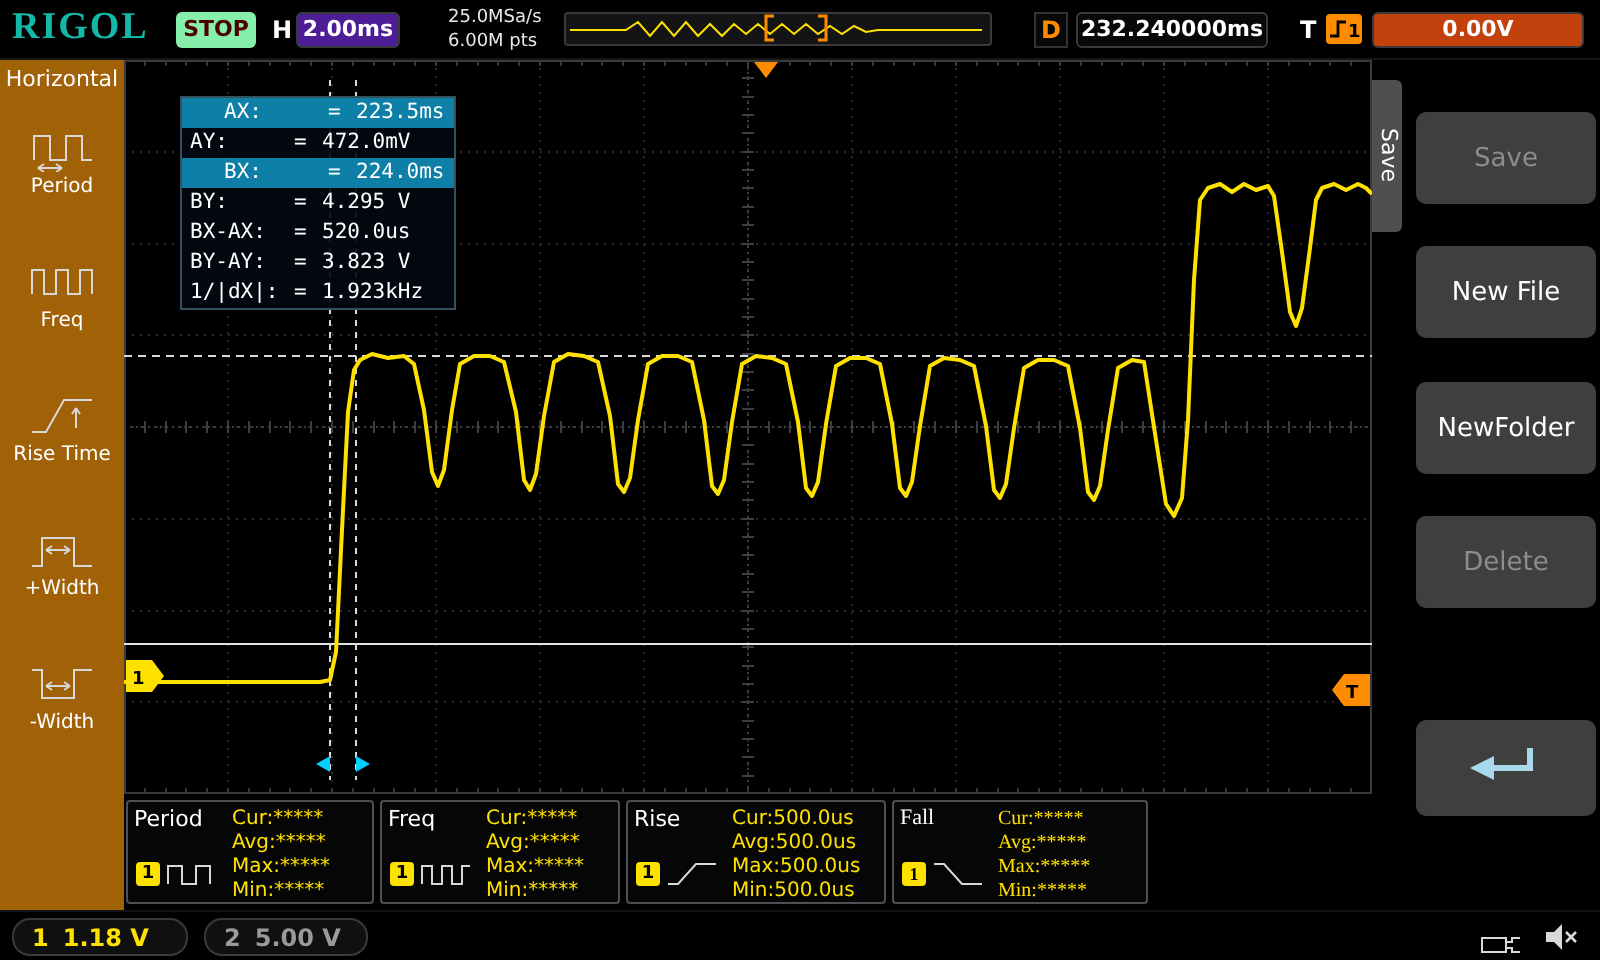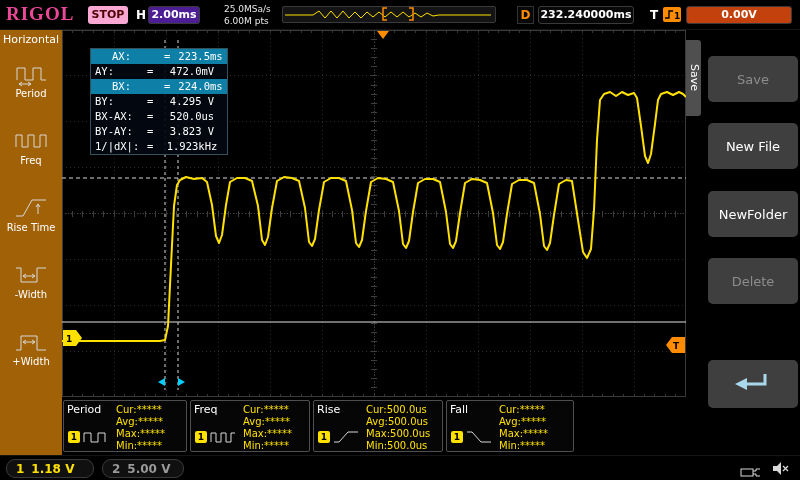--- a/index.html
+++ b/index.html
@@ -3,23 +3,23 @@
 <meta charset="utf-8">
 <style>
   * { box-sizing: border-box; margin: 0; padding: 0; }
   html,body { width:800px; height:480px; background:#000; overflow:hidden;
     font-family:"DejaVu Sans","Liberation Sans",sans-serif; color:#e8e8e8; }
   .screen { position:relative; width:800px; height:480px; background:#000; }
 
   
   .topbar { position:relative; height:30px; background:#000; border-bottom:1px solid #161616; }
   .brand { position:absolute; left:6px; top:3px; font-size:19px; font-weight:bold;
-    letter-spacing:1px; color:#ec4899; font-family:"Liberation Serif",serif; }
+    letter-spacing:1px; color:#14b8a6; font-family:"Liberation Serif",serif; }
   .stop-badge { position:absolute; left:88px; top:6px; width:40px; height:18px;
-    background:#f9a8d4; color:#4d0000; font-weight:bold; font-size:11px;
+    background:#86efac; color:#4d0000; font-weight:bold; font-size:11px;
     text-align:center; line-height:18px; border-radius:3px; }
   .h-label { position:absolute; left:136px; top:8px; font-size:12px; font-weight:bold; color:#fff; }
   .timebase-box { position:absolute; left:148px; top:6px; width:52px; height:18px;
     background:#4c1d95; border:1px solid #3a3a3a; border-radius:3px; color:#fff;
     font-size:11px; font-weight:bold; text-align:center; line-height:16px; }
   .sample-info { position:absolute; left:224px; top:3px; font-size:9px; line-height:12px; color:#e8e8e8; }
   .preview { position:absolute; left:282px; top:6px; width:214px; height:17px;
     background:#141414; border:1px solid #3a3a3a; border-radius:2px; }
   .delay-label { position:absolute; left:517px; top:6px; width:17px; height:18px;
     border:1px solid #333; background:#080808; color:#ff8c00; font-weight:bold;
@@ -46,30 +46,30 @@
   .display { position:relative; width:624px; height:367px; background:#000; }
   #scope-svg { position:absolute; left:0; top:0; }
 
   .cursor-readout { position:absolute; left:28px; top:18px; width:138px;
     background:rgba(3,8,16,0.92); border:1px solid #35525c; z-index:5;
     font-family:"DejaVu Sans Mono","Liberation Mono",monospace; font-size:10.5px; }
   .cr-row { display:flex; height:15px; line-height:15px; padding:0 4px; color:#fff; }
   .cr-row.hl { background:#0e7fa6;padding-left:21px; }
   .cr-label { width:52px; }
   .cr-eq { width:14px; }
-  .cr-val { flex:1;text-align:center; }
+  .cr-val { flex:1; }
 
   
   .panels { height:58px; display:flex; gap:3px; padding:3px 0 0 1px; background:#000; }
   .mpanel { position:relative; border:1px solid #4f4f4f; background:#060606;
     border-radius:2px; padding:2px 3px; height:52px; }
   .mpanel:nth-of-type(1){ width:124px; }
   .mpanel:nth-of-type(2){ width:120px; }
   .mpanel:nth-of-type(3){ width:130px; }
-  .mpanel:nth-of-type(4){ width:128px; }
+  .mpanel:nth-of-type(4){ width:128px;font-family:Liberation Serif, serif; }
   .mp-label { font-size:11px; color:#fff; }
   .mp-src { position:absolute; left:4px; bottom:7px; display:flex; align-items:center; gap:3px; }
   .chbadge { display:inline-block; width:12px; height:12px; background:#ffe100; color:#000;
     font-size:9px; font-weight:bold; text-align:center; line-height:12px; border-radius:2px; }
   .mp-vals { position:absolute; left:52px; top:3px; font-size:10px; line-height:12px; color:#ffe100; }
 
   
   .right-sidebar { width:114px; position:relative; background:#000; }
   .save-tab { position:absolute; left:0; top:10px; width:15px; height:76px;
     background:#4f4f4f; color:#fff; font-size:11px; writing-mode:vertical-rl;
@@ -151,32 +151,32 @@
         <svg width="34" height="24">
           <path d="M2 20 H9 L18 4 H32" stroke="#d8d8d8" fill="none"></path>
           <path d="M24 18 V8 M24 8 l-2 3 M24 8 l2 3" stroke="#d8d8d8" fill="none"></path>
         </svg>
         <div class="sb-label">Rise Time</div>
       </div>
 
 
       <div class="sb-item">
         <svg width="34" height="24">
+          <path d="M2 20 H7 V6 H23 V20 H32" stroke="#d8d8d8" fill="none"></path>
+          <path d="M9 12 H21 M9 12 l3 -2 M9 12 l3 2 M21 12 l-3 -2 M21 12 l-3 2" stroke="#d8d8d8" fill="none"></path>
+        </svg>
+        <div class="sb-label">+Width</div>
+      </div>
+
+      <div class="sb-item">
+        <svg width="34" height="24">
           <path d="M2 5 H7 V19 H23 V5 H32" stroke="#d8d8d8" fill="none"></path>
           <path d="M9 13 H21 M9 13 l3 -2 M9 13 l3 2 M21 13 l-3 -2 M21 13 l-3 2" stroke="#d8d8d8" fill="none"></path>
         </svg>
         <div class="sb-label">-Width</div>
-      </div>
-
-      <div class="sb-item">
-        <svg width="34" height="24">
-          <path d="M2 20 H7 V6 H23 V20 H32" stroke="#d8d8d8" fill="none"></path>
-          <path d="M9 12 H21 M9 12 l3 -2 M9 12 l3 2 M21 12 l-3 -2 M21 12 l-3 2" stroke="#d8d8d8" fill="none"></path>
-        </svg>
-        <div class="sb-label">+Width</div>
       </div>
     </div>
 
     <div class="center">
       <div class="display">
         <svg id="scope-svg" width="624" height="367">
           <g id="grid-g" shape-rendering="crispEdges">
               <line x1="52" y1="0" x2="52" y2="367" stroke="#2b2b2b" stroke-width="1" stroke-dasharray="1,3"></line>
               <line x1="104" y1="0" x2="104" y2="367" stroke="#2b2b2b" stroke-width="1" stroke-dasharray="1,3"></line>
               <line x1="156" y1="0" x2="156" y2="367" stroke="#2b2b2b" stroke-width="1" stroke-dasharray="1,3"></line>

